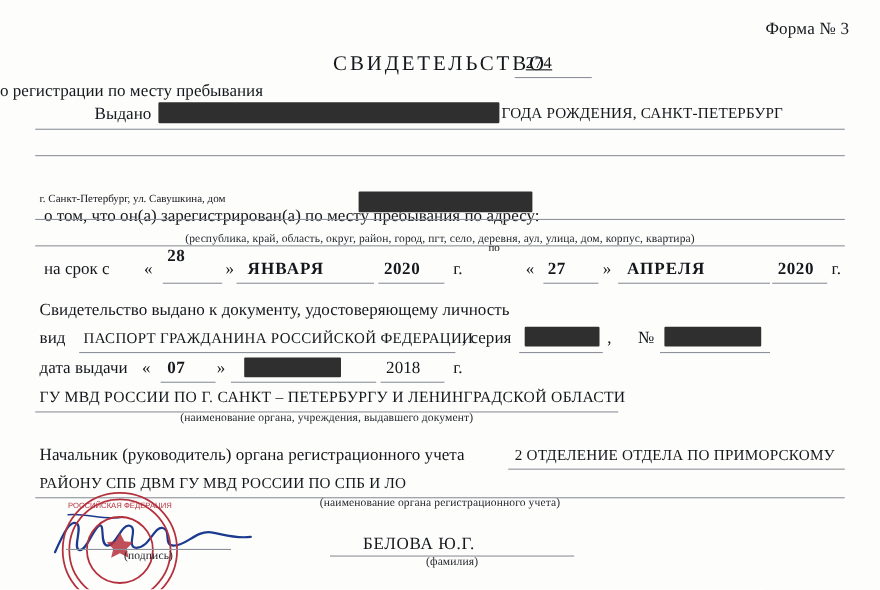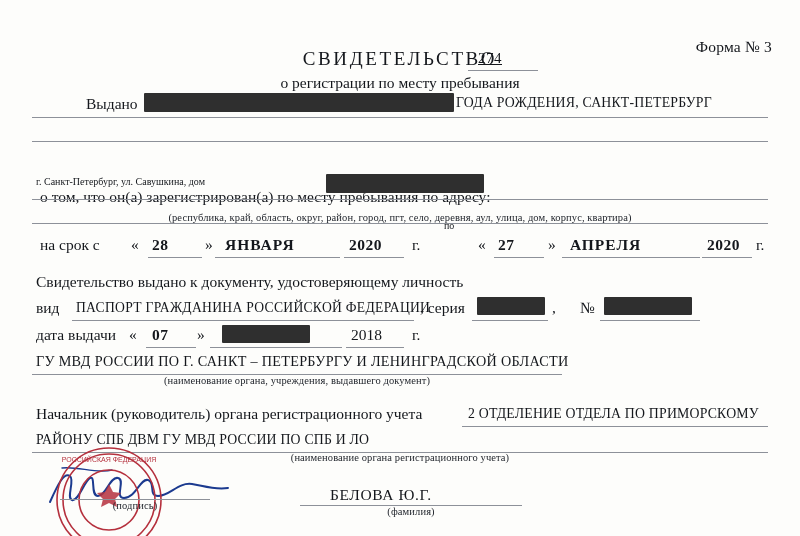--- a/index.html
+++ b/index.html
@@ -26,42 +26,40 @@
   .rule {
     position: absolute;
     height: 0;
     border-bottom: 1px solid #8d9199;
   }
   .form-no {
     right: 28px;
     top: 18px;
     font-size: 15.5px;
     letter-spacing: .2px;
-    margin-top: 20px;
   }
   .title-main {
     left: 0; right: 0;
     top: 48px;
     text-align: center;
     font-size: 19px;
     letter-spacing: 2.6px;
     font-weight: 400;
   }
   .title-num {
     left: 478px;
     top: 50px;
     font-size: 15px;
     letter-spacing: .5px;
     text-decoration: underline;
   }
   .title-num-rule { left: 468px; top: 70px; width: 70px; }
   .title-sub {
     left: 0; right: 0;
     top: 74px;
-    text-align: center;
     font-size: 15.5px;
   }
   .small-center {
     text-align: center;
     font-size: 10.5px;
     letter-spacing: .1px;
     color: #23272e;
   }
   .row-vydano { left: 86px; top: 95px; font-size: 15.5px; }
   .vyd-redact { left: 144px; top: 93px; width: 310px; height: 19px; }
@@ -72,21 +70,21 @@
 
   .row-otom { left: 40px; top: 148px; font-size: 15.5px; margin-top: 40px; }
   .row-addr { left: 36px; top: 176px; font-size: 10px; }
   .addr-redact { left: 326px; top: 174px; width: 158px; height: 19px; }
   .rule-3 { left: 32px; top: 199px; width: 736px; }
   .rule-4 { left: 32px; top: 223px; width: 736px; }
   .cap-addr { left: 0; right: 0; top: 212px; }
 
   .srok-label { left: 40px; top: 236px; font-size: 15.5px; }
   .q1 { left: 131px; top: 236px; font-size: 15.5px; }
-  .d1 { left: 152px; top: 236px; font-size: 15.5px; font-weight: bold; letter-spacing: .5px; }
+  .d1 { left: 152px; top: 224px; font-size: 15.5px; font-weight: bold; letter-spacing: .5px; }
   .q2 { left: 205px; top: 236px; font-size: 15.5px; }
   .m1 { left: 225px; top: 236px; font-size: 15.5px; font-weight: bold; letter-spacing: 1px; }
   .y1 { left: 349px; top: 236px; font-size: 15.5px; font-weight: bold; letter-spacing: .5px; }
   .g1 { left: 412px; top: 236px; font-size: 15.5px; }
   .po { left: 444px; top: 220px; font-size: 10px; }
   .q3 { left: 478px; top: 236px; font-size: 15.5px; }
   .d2 { left: 498px; top: 236px; font-size: 15.5px; font-weight: bold; letter-spacing: .5px; }
   .q4 { left: 548px; top: 236px; font-size: 15.5px; }
   .m2 { left: 570px; top: 236px; font-size: 15.5px; font-weight: bold; letter-spacing: 1px; }
   .y2 { left: 707px; top: 236px; font-size: 15.5px; font-weight: bold; letter-spacing: .5px; }

